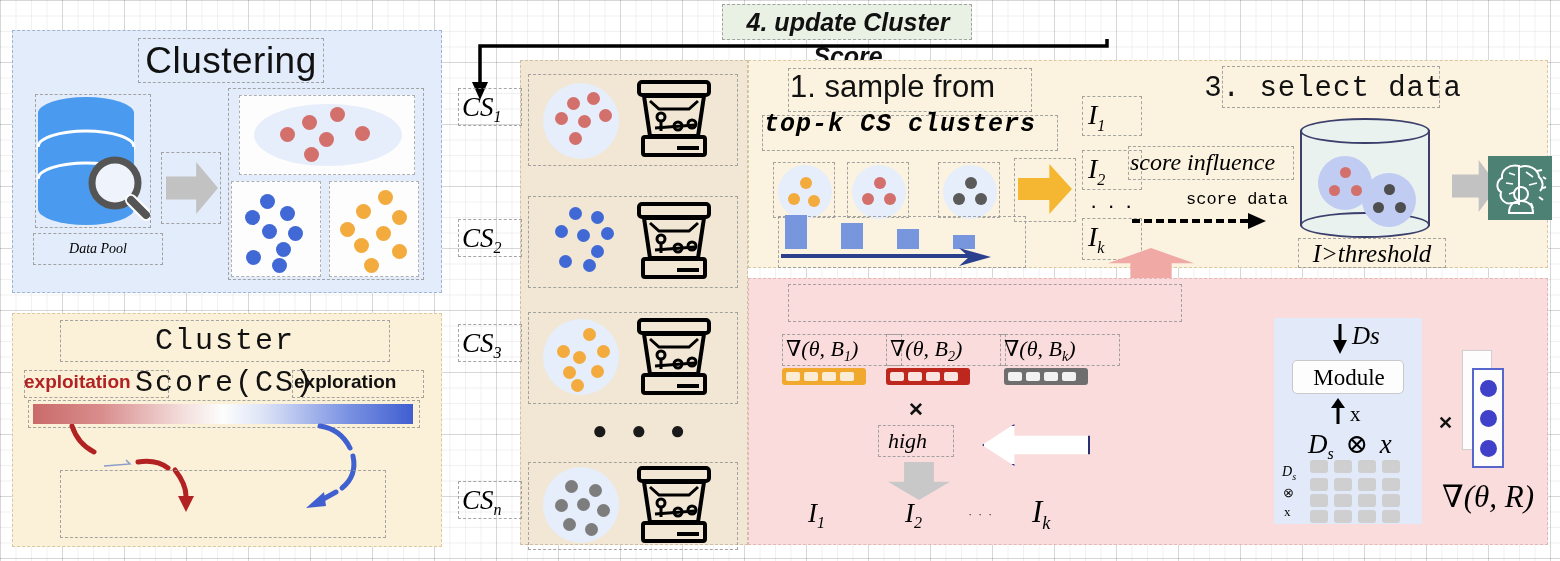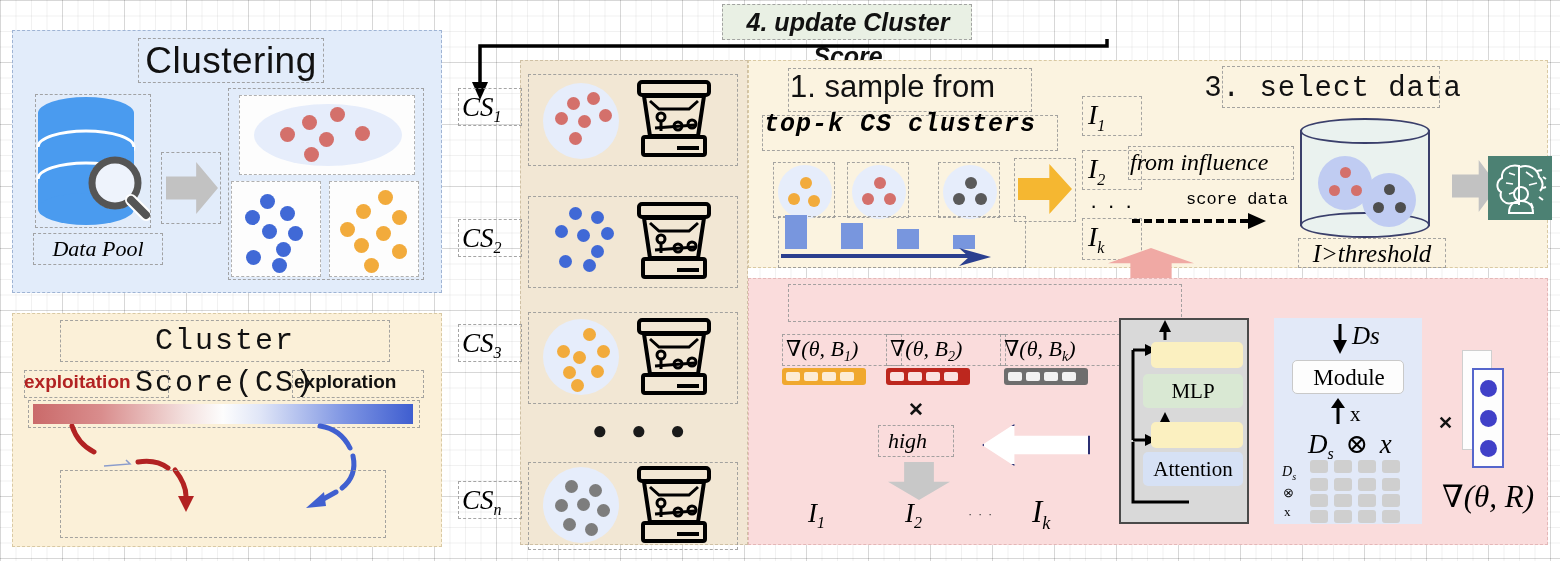--- a/index.html
+++ b/index.html
@@ -127,21 +127,21 @@
     <ellipse cx="50" cy="84" rx="48" ry="16" fill="#4a9bef" stroke="#fff" stroke-width="3"></ellipse>
     <rect x="2" y="84" width="96" height="30" fill="#4a9bef"></rect>
     <ellipse cx="50" cy="114" rx="48" ry="16" fill="#4a9bef"></ellipse>
     <circle cx="79" cy="88" r="23" fill="#eef3fc" stroke="#fff" stroke-width="6"></circle>
     <circle cx="79" cy="88" r="23" fill="none" stroke="#555" stroke-width="7"></circle>
     <line x1="95" y1="105" x2="110" y2="120" stroke="#fff" stroke-width="12" stroke-linecap="round"></line>
     <line x1="95" y1="105" x2="110" y2="120" stroke="#555" stroke-width="8" stroke-linecap="round"></line>
   </svg>
 
   <div class="abs hit" style="left:33px;top:233px;width:130px;height:32px;"></div>
-  <div class="abs ital-serif" style="left:35px;top:235px;width:126px;height:28px;line-height:28px;text-align:center;font-size:22px;">Data Pool</div>
+  <div class="abs ital-serif" style="left:35px;top:235px;width:126px;height:28px;line-height:28px;text-align:center;font-size:14px;">Data Pool</div>
 
   <div class="abs hit" style="left:161px;top:152px;width:60px;height:72px;"></div>
   <div class="gray-arrow" style="left:166px;top:162px;width:52px;height:52px;"></div>
 
   <div class="abs hit" style="left:228px;top:88px;width:196px;height:192px;">
     <div class="cl-box" style="left:10px;top:6px;width:176px;height:80px;">
       <div class="ellipse-bg" style="left:14px;top:8px;width:148px;height:62px;"></div>
       <div class="dot" style="left:40px;top:31px;width:15px;height:15px;background:#d4706b;"></div>
       <div class="dot" style="left:62px;top:19px;width:15px;height:15px;background:#d4706b;"></div>
       <div class="dot" style="left:90px;top:11px;width:15px;height:15px;background:#d4706b;"></div>
@@ -358,21 +358,21 @@
 
   <div class="abs hit" style="left:1082px;top:218px;width:60px;height:42px;"></div>
   <div class="abs t-serif" style="left:1088px;top:221px;font-size:28px;font-style:italic;"><span>I</span><sub style="font-size:16px;">k</sub></div>
 
   <div class="pink-arrow-up" style="left:1108px;top:248px;width:86px;height:32px;"></div>
 
   <div class="abs hit" style="left:1222px;top:66px;width:218px;height:42px;"></div>
   <div class="abs title t-mono" style="left:1198px;top:70px;width:270px;height:38px;line-height:38px;text-align:center;font-size:29px;letter-spacing:1px;">3. select data</div>
 
   <div class="abs hit" style="left:1128px;top:146px;width:166px;height:34px;"></div>
-  <div class="abs ital-serif" style="left:1130px;top:149px;font-size:24px;">from influence</div>
+  <div class="abs ital-serif" style="left:1130px;top:149px;font-size:24px;">score influence</div>
 
   <div class="abs mono-small" style="left:1186px;top:190px;font-size:17px;">score data</div>
   <svg class="abs" style="left:1130px;top:212px;width:140px;height:18px;">
     <line x1="2" y1="9" x2="120" y2="9" stroke="#000" stroke-width="4" stroke-dasharray="8 4"></line>
     <path d="M 118,1 L 136,9 L 118,17 Z" fill="#000"></path>
   </svg>
 
   <div class="cyl" style="left:1300px;top:118px;width:130px;height:120px;">
     <div class="side"></div>
       <div class="bot"></div>
@@ -444,41 +444,20 @@
   <div class="abs t-serif" style="left:888px;top:428px;font-size:22px;font-style:italic;">high</div>
   <div class="gray-arrow-down" style="left:888px;top:462px;width:62px;height:38px;"></div>
 
   <div class="hollow-arrow-left" style="left:982px;top:424px;width:108px;height:42px;"></div>
 
   <div class="abs t-serif" style="left:808px;top:498px;font-size:27px;font-style:italic;"><span>I</span><sub style="font-size:16px;">1</sub></div>
   <div class="abs t-serif" style="left:905px;top:498px;font-size:27px;font-style:italic;"><span>I</span><sub style="font-size:16px;">2</sub></div>
   <div class="abs" style="left:968px;top:506px;font-size:13px;letter-spacing:1px;color:#444;">· · ·</div>
   <div class="abs t-serif" style="left:1032px;top:494px;font-size:31px;font-style:italic;"><span>I</span><sub style="font-size:18px;">k</sub></div>
 
-  <div class="abs" style="left:1119px;top:318px;width:130px;height:206px;background:#d9d9d9;border:2px solid #4a4a4a;">
-    <svg style="position:absolute;left:0;top:0;width:130px;height:206px;">
-      <path d="M 44,20 L 44,6" stroke="#000" stroke-width="3" fill="none"></path>
-      <path d="M 38,12 L 44,0 L 50,12 Z" fill="#000"></path>
-      <path d="M 12,30 L 12,120 M 12,30 L 28,30" stroke="#000" stroke-width="3" fill="none"></path>
-      <path d="M 24,24 L 36,30 L 24,36 Z" fill="#000"></path>
-      <path d="M 12,120 L 28,120" stroke="#000" stroke-width="3" fill="none"></path>
-      <path d="M 24,114 L 36,120 L 24,126 Z" fill="#000"></path>
-      <path d="M 44,110 L 44,98" stroke="#000" stroke-width="3" fill="none"></path>
-      <path d="M 38,104 L 44,92 L 50,104 Z" fill="#000"></path>
-      <path d="M 12,122 L 12,182 L 68,182" stroke="#000" stroke-width="3" fill="none"></path>
-    </svg>
-    <div class="abs" style="left:30px;top:22px;width:92px;height:26px;background:#fbf0c0;border-radius:5px;"></div>
-    <div class="abs" style="left:22px;top:54px;width:100px;height:34px;background:#d9e8d3;border-radius:5px;">
-      <span class="t-serif" style="position:absolute;left:0;top:0;width:100px;height:34px;line-height:34px;text-align:center;font-size:21px;">MLP</span>
-    </div>
-    <div class="abs" style="left:30px;top:102px;width:92px;height:26px;background:#fbf0c0;border-radius:5px;"></div>
-    <div class="abs" style="left:22px;top:132px;width:100px;height:34px;background:#d6e1f5;border-radius:5px;">
-      <span class="t-serif" style="position:absolute;left:0;top:0;width:100px;height:34px;line-height:34px;text-align:center;font-size:21px;">Attention</span>
-    </div>
-  </div>
 
   <div class="abs" style="left:1274px;top:318px;width:148px;height:206px;background:#e2e9f8;">
     <svg style="position:absolute;left:56px;top:4px;width:20px;height:32px;">
       <line x1="10" y1="2" x2="10" y2="22" stroke="#000" stroke-width="3"></line>
       <path d="M 3,18 L 17,18 L 10,32 Z" fill="#000"></path>
     </svg>
     <div class="abs ital-serif" style="left:78px;top:4px;font-size:25px;">Ds</div>
     <div class="abs" style="left:18px;top:42px;width:112px;height:34px;background:#fdfdfd;border:1px solid #c9c9c9;border-radius:5px;">
       <span class="t-serif" style="position:absolute;left:0;top:0;width:112px;height:34px;line-height:34px;text-align:center;font-size:23px;">Module</span>
     </div>

